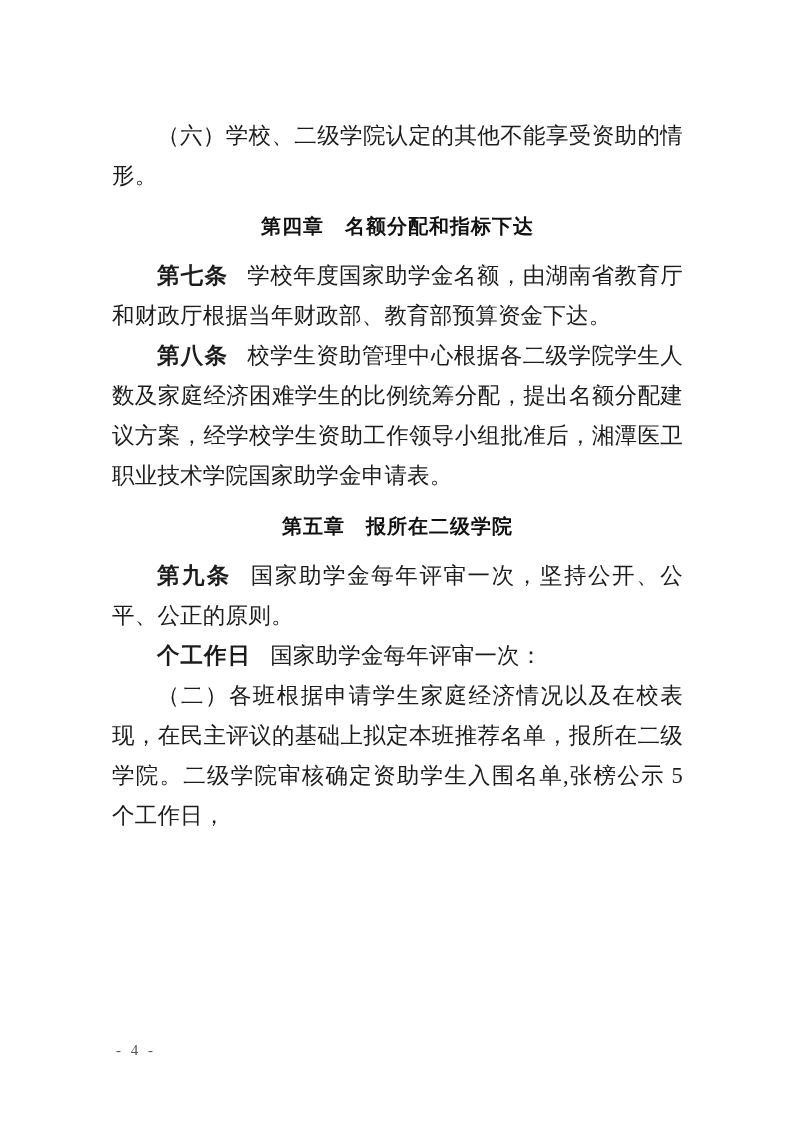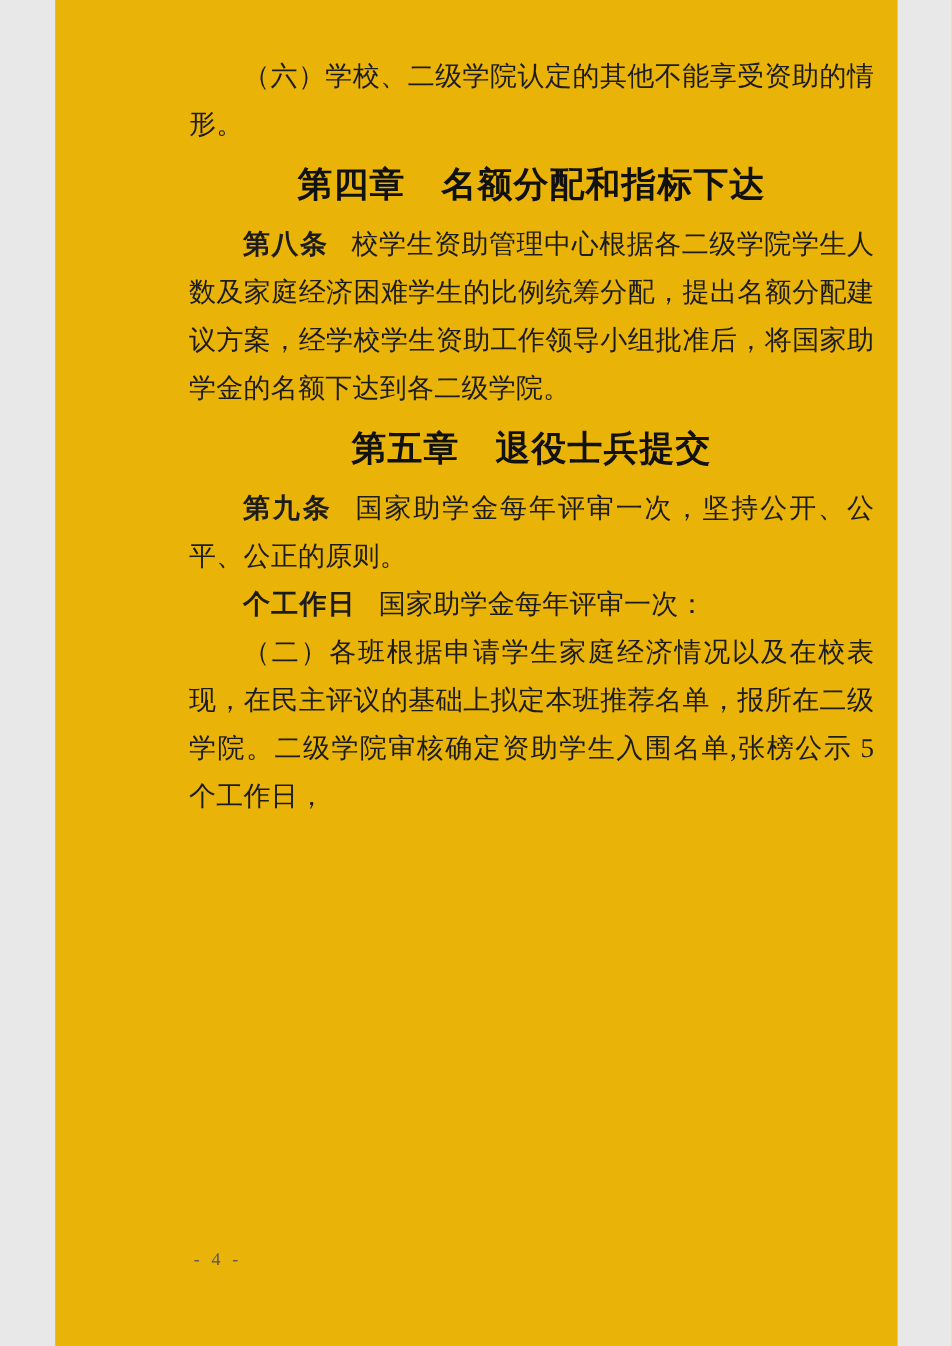--- a/index.html
+++ b/index.html
@@ -2,26 +2,26 @@
 <html><head>
 <meta charset="utf-8">
 <style>
   html, body {
     margin: 0;
     padding: 0;
     background: #e8e8e8;
   }
   .page {
     position: relative;
-    width: 702px;
+    width: 793px;
     height: 1122px;
     margin: 0 auto;
-    background: #eab308;
+    background: #ffffff;
     box-sizing: border-box;
-    padding: 44px 110px 0 112px;
+    padding: 116px 110px 0 112px;
     overflow: hidden;
     font-family: "Liberation Serif", "DejaVu Serif", serif;
     color: #1c1c1c;
   }
   .content {
     width: 571px;
   }
   p.body-p {
     margin: 0;
     font-size: 22.5px;
@@ -32,21 +32,21 @@
     word-break: break-all;
   }
   .art {
     font-weight: 700;
     font-family: "Liberation Sans", "DejaVu Sans", sans-serif;
     margin-right: 0.85em;
     letter-spacing: 1px;
   }
   h2.chapter {
     margin: 10px 0;
-    font-size: 29px;
+    font-size: 20px;
     line-height: 40px;
     text-align: center;
     text-indent: 0;
     font-weight: 700;
     font-family: "Liberation Sans", "DejaVu Sans", sans-serif;
     color: #111111;
     letter-spacing: 1px;
   }
   .page-num {
     position: absolute;
@@ -62,24 +62,25 @@
 </head>
 <body>
 
 <div class="page">
   <div class="content">
 
     <p class="body-p"><span>（六）学校、二级学院认定的其他不能享受资助的情形。</span></p>
 
     <h2 class="chapter">第四章　名额分配和指标下达</h2>
 
+    <p class="body-p"><span class="art">第七条</span><span>学校年度国家助学金名额，由湖南省教育厅和财政厅根据当年财政部、教育部预算资金下达。</span></p>
 
-    <p class="body-p"><span class="art">第八条</span><span>校学生资助管理中心根据各二级学院学生人数及家庭经济困难学生的比例统筹分配，提出名额分配建议方案，经学校学生资助工作领导小组批准后，将国家助学金的名额下达到各二级学院。</span></p>
+    <p class="body-p"><span class="art">第八条</span><span>校学生资助管理中心根据各二级学院学生人数及家庭经济困难学生的比例统筹分配，提出名额分配建议方案，经学校学生资助工作领导小组批准后，湘潭医卫职业技术学院国家助学金申请表。</span></p>
 
-    <h2 class="chapter">第五章　退役士兵提交</h2>
+    <h2 class="chapter">第五章　报所在二级学院</h2>
 
     <p class="body-p"><span class="art">第九条</span><span>国家助学金每年评审一次，坚持公开、公平、公正的原则。</span></p>
 
 
     <p class="body-p"><span class="art">个工作日</span><span>国家助学金每年评审一次：</span></p>
 
 
     <p class="body-p"><span>（二）各班根据申请学生家庭经济情况以及在校表现，在民主评议的基础上拟定本班推荐名单，报所在二级学院。二级学院审核确定资助学生入围名单,张榜公示 5 个工作日，</span></p>
 
   </div>

